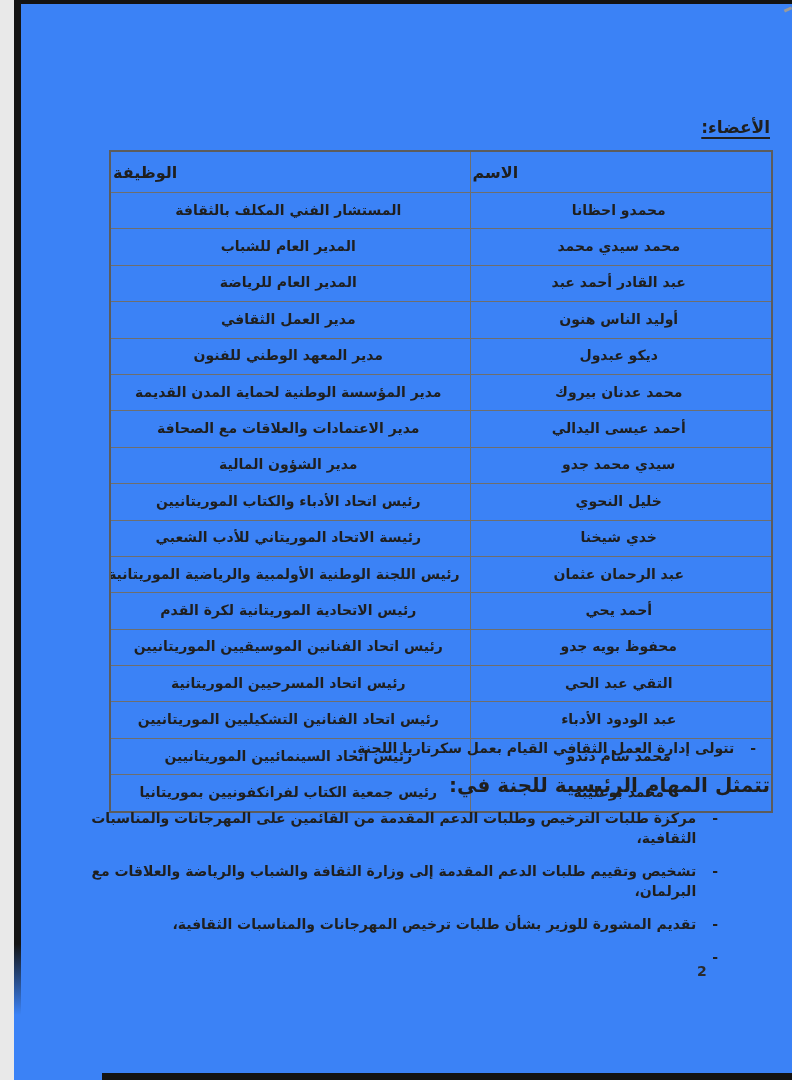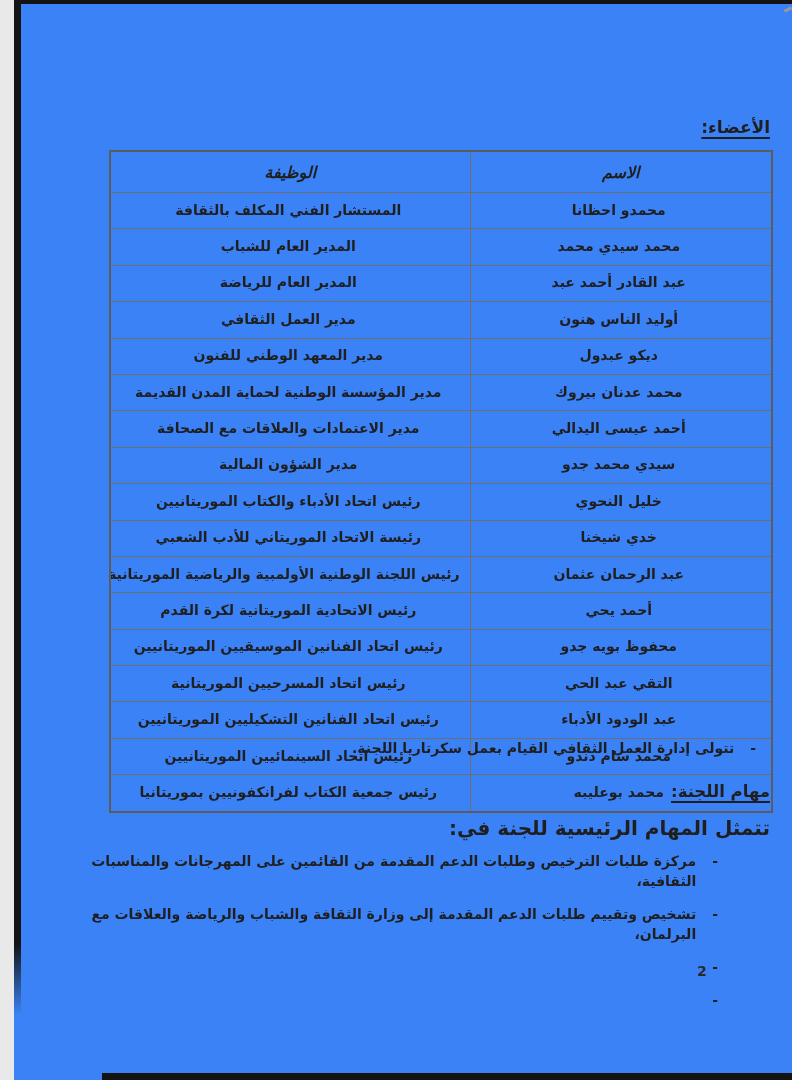--- a/index.html
+++ b/index.html
@@ -45,21 +45,21 @@
   table.members th, table.members td {
     border:1px solid #6e6e6e;
     font-size:14px; font-weight:700;
     padding:2px 10px 4px 6px;
     vertical-align:middle;
     white-space:nowrap;
     overflow:hidden;
   }
   table.members { border:2px solid #5c5c5c; }
   table.members thead th {
-    height:36px; font-size:16px; text-align:center; padding:2px;font-style:italic;
+    height:36px; font-size:16px; text-align:left; padding:2px;
   }
   table.members tbody td { height:29.4px; text-align:center; }
 
   .below {
     position:absolute; top:738px; right:36px; left:60px;
     direction:rtl;
     font-weight:700;
   }
   .flex-bullet { display:flex; direction:rtl; align-items:flex-start; column-gap:16px; font-size:14px; line-height:20px; }
   .flex-bullet .dash { flex:0 0 auto; }
@@ -176,35 +176,35 @@
       </tbody>
   </table>
 
   <div class="below">
 
     <div class="flex-bullet intro-bullet">
       <span class="dash">-</span>
       <span>تتولى إدارة العمل الثقافي القيام بعمل سكرتاريا اللجنة.</span>
     </div>
 
-    <div class="tasks-heading">مهام اللجنة:</div>
 
     <div class="tasks-intro">تتمثل المهام الرئيسية للجنة في:</div>
 
     <div class="task-list">
         <div class="flex-bullet task-item">
           <span class="dash">-</span>
           <span>مركزة طلبات الترخيص وطلبات الدعم المقدمة من القائمين على المهرجانات والمناسبات الثقافية،</span>
         </div>
         <div class="flex-bullet task-item">
           <span class="dash">-</span>
           <span>تشخيص وتقييم طلبات الدعم المقدمة إلى وزارة الثقافة والشباب والرياضة والعلاقات مع البرلمان،</span>
         </div>
         <div class="flex-bullet task-item">
           <span class="dash">-</span>
+          <span>تقديم المشورة للوزير بشأن طلبات ترخيص المهرجانات والمناسبات الثقافية،</span>
         </div>
         <div class="flex-bullet task-item">
           <span class="dash">-</span>
         </div>
       </div>
 
   </div>
 
   <div class="page-number">2</div>
 

